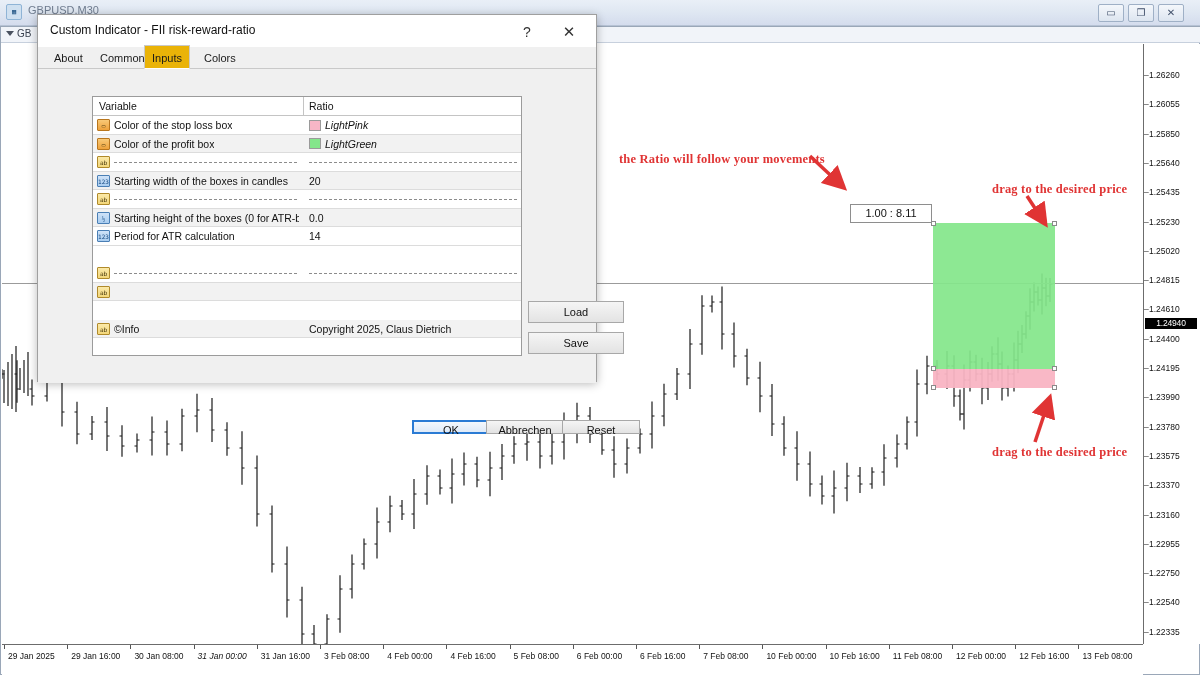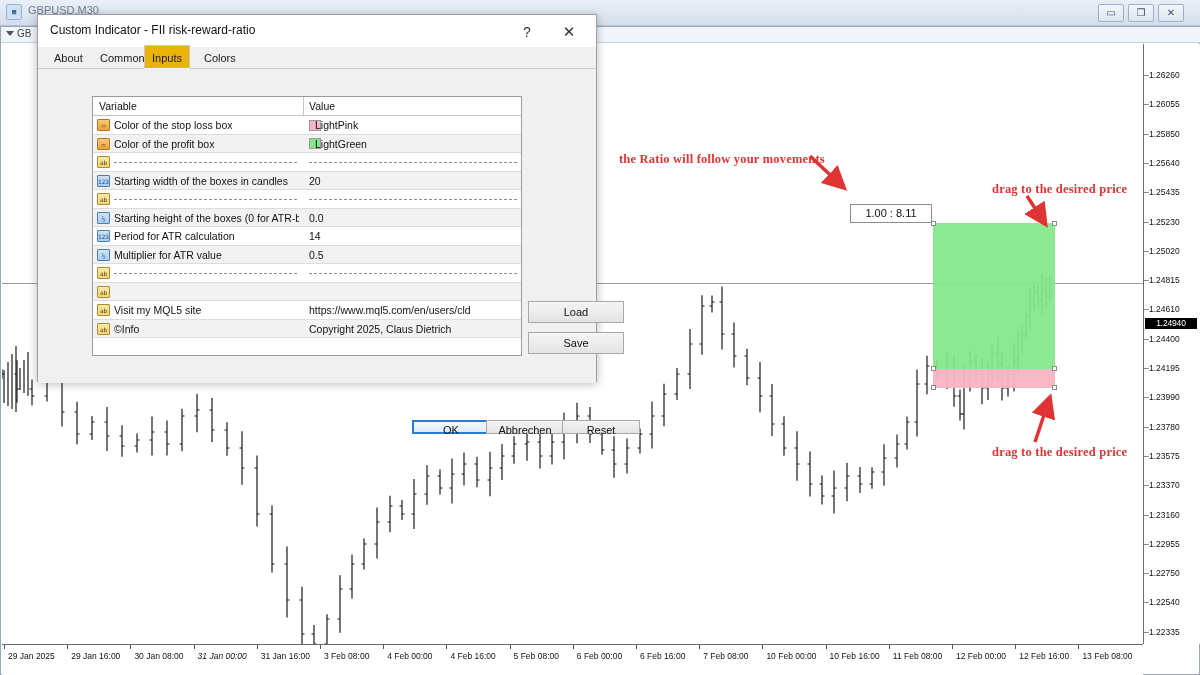--- a/index.html
+++ b/index.html
@@ -189,21 +189,21 @@
   .picon.int { background:linear-gradient(to bottom,#cfe2f7,#a9cdf0); border-color:#4a7fb5; color:#12467e; }
   .picon.dbl { background:linear-gradient(to bottom,#cfe2f7,#a9cdf0); border-color:#4a7fb5; color:#12467e; }
   .pname {
     position:absolute; left:21px; top:3px; font-size:10.5px; color:#111;
     white-space:nowrap; overflow:hidden; max-width:185px;
   }
   .pval {
     position:absolute; left:216px; top:3px; font-size:10.5px; color:#111;
     white-space:nowrap;
   }
-  .pval.swatch-pad { left:222px; }
+  .pval.swatch-pad { left:232px;font-style:italic; }
   .swatch {
     position:absolute; left:216px; top:3.5px; width:12px; height:11px;
     border:1px solid #9a9a9a;
   }
   .sep-line {
     position:absolute; top:9px; height:1px;
     background:repeating-linear-gradient(to right,#8c8c8c 0 3px,transparent 3px 5px);
   }
   .sep-left { left:21px; width:183px; }
   .sep-right { left:216px; width:208px; }
@@ -654,21 +654,21 @@
       <div class="tab" style="left: 158px;">Colors</div>
       <div class="tab" style="left: 210px; margin-top: 16px;">Visualization</div>
     </div>
 
   <div id="dialog-body">
 
     <div id="param-table">
       <div id="ph">
         <div class="phc1">Variable</div>
         <div class="phdiv"></div>
-        <div class="phc2">Value</div>
+        <div class="phc2">Ratio</div>
       </div>
     <div class="prow" style="top: 19px;">
           <div class="picon col">▭</div>
           <div class="pname">Color of the stop loss box</div>
           <div class="swatch" style="background: rgb(247, 182, 198);"></div>
           <div class="pval swatch-pad">LightPink</div>
         </div>
         <div class="prow alt" style="top: 37.5px;">
           <div class="picon col">▭</div>
           <div class="pname">Color of the profit box</div>
@@ -693,37 +693,27 @@
         <div class="prow alt" style="top: 111.5px;">
           <div class="picon dbl">½</div>
           <div class="pname">Starting height of the boxes (0 for ATR-b...</div>
           <div class="pval">0.0</div>
         </div>
         <div class="prow" style="top: 130px;">
           <div class="picon int">123</div>
           <div class="pname">Period for ATR calculation</div>
           <div class="pval">14</div>
         </div>
-        <div class="prow alt" style="top: 148.5px;">
-          <div class="picon dbl">½</div>
-          <div class="pname">Multiplier for ATR value</div>
-          <div class="pval">0.5</div>
-        </div>
         <div class="prow" style="top: 167px;">
           <div class="picon str">ab</div>
           <div class="sep-line sep-left"></div>
           <div class="sep-line sep-right"></div>
         </div>
         <div class="prow alt" style="top: 185.5px;">
           <div class="picon str">ab</div>
-        </div>
-        <div class="prow" style="top: 204px;">
-          <div class="picon str">ab</div>
-          <div class="pname">Visit my MQL5 site</div>
-          <div class="pval">https://www.mql5.com/en/users/cld</div>
         </div>
         <div class="prow alt" style="top: 222.5px;">
           <div class="picon str">ab</div>
           <div class="pname">©Info</div>
           <div class="pval">Copyright 2025, Claus Dietrich</div>
         </div>
       </div>
 
     <div class="sidebtn" id="btn-load">Load</div>
     <div class="sidebtn" id="btn-save">Save</div>

